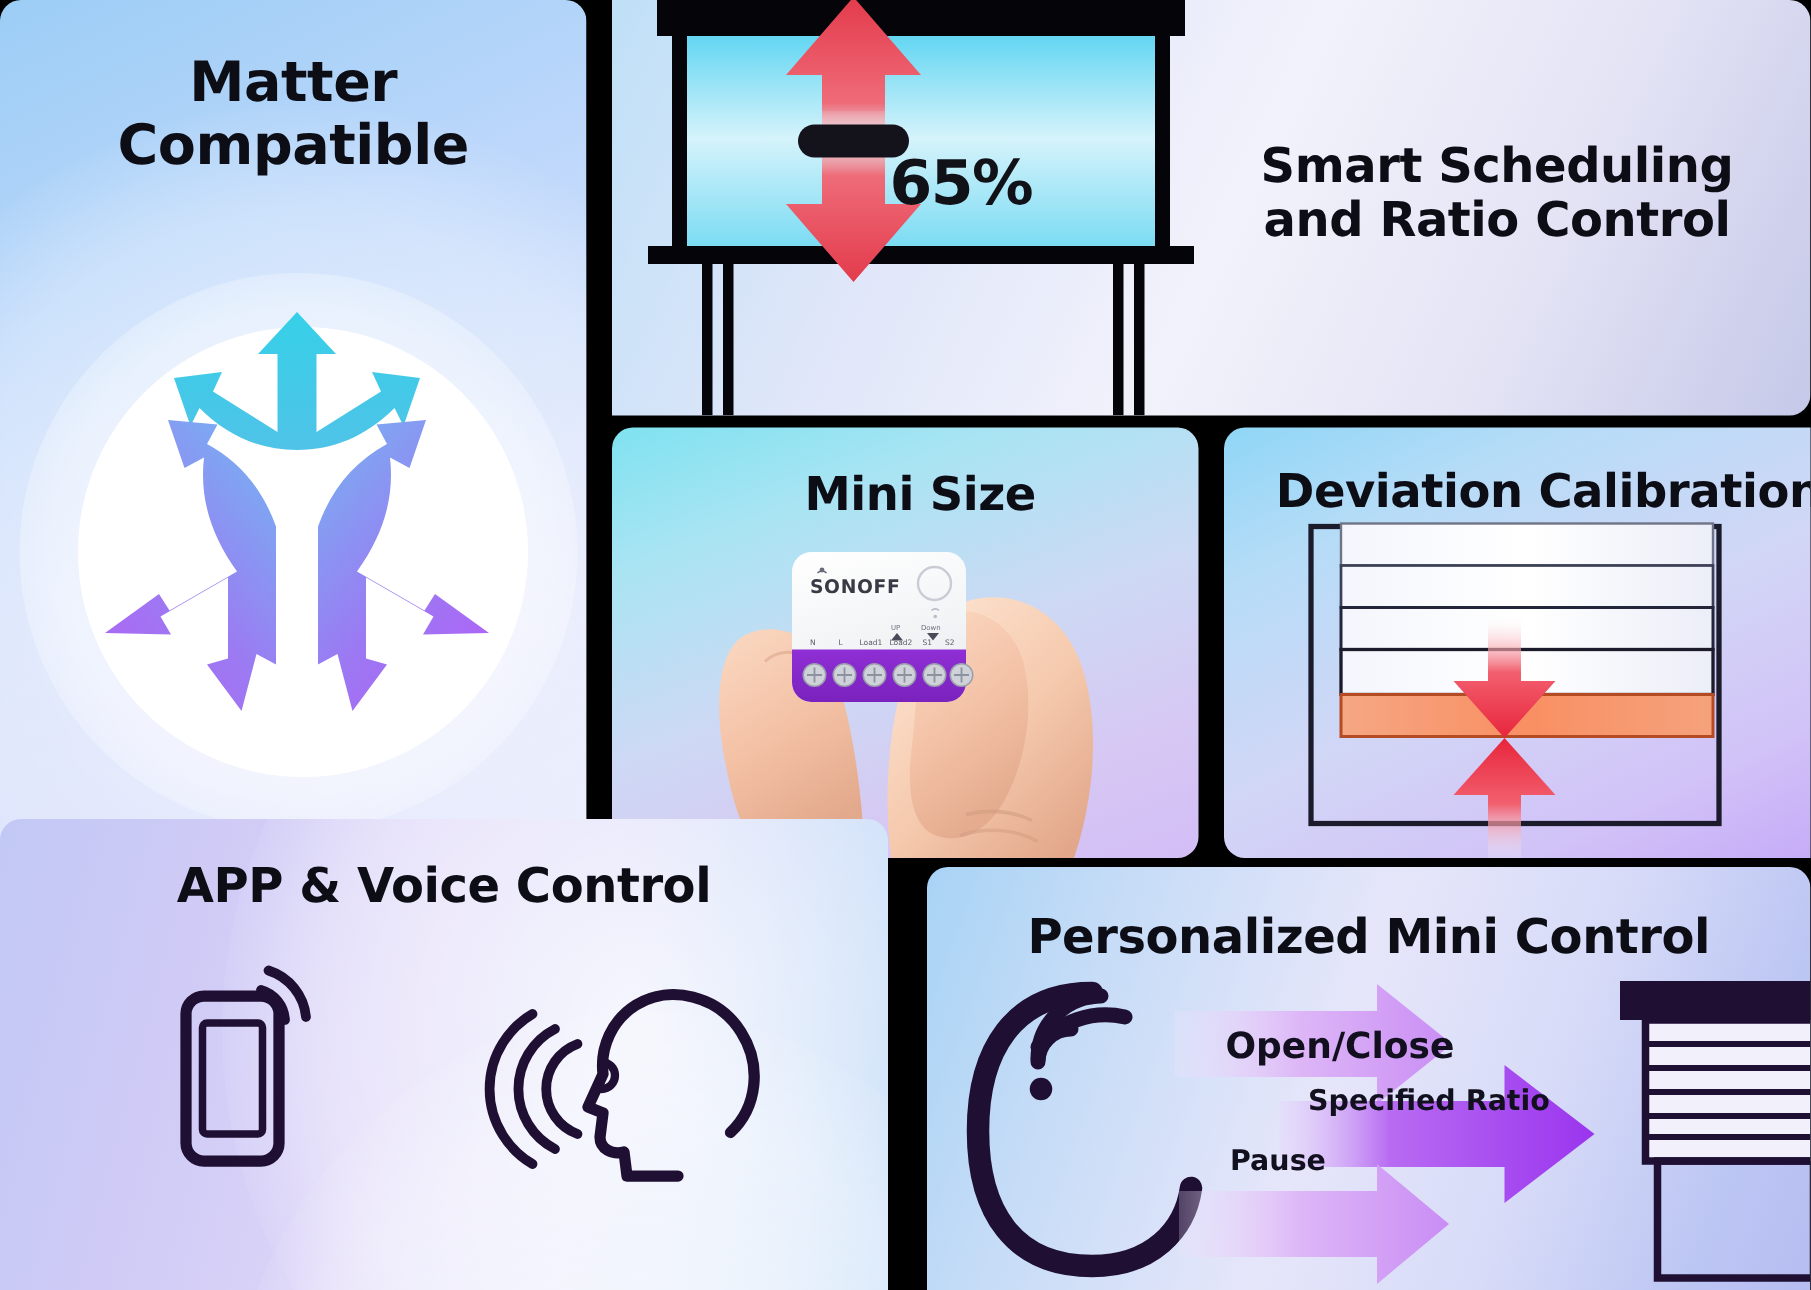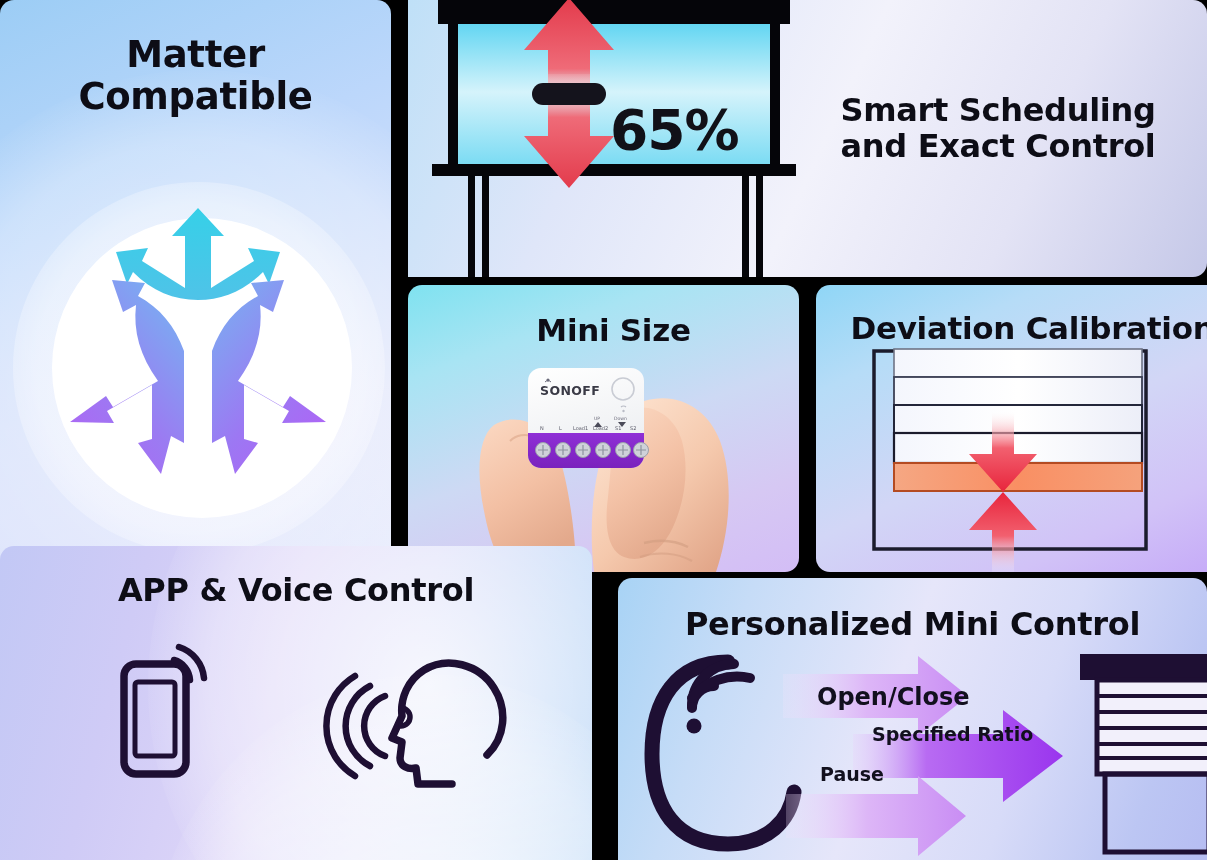--- a/index.html
+++ b/index.html
@@ -57,22 +57,22 @@
 
   
   #p-sched {
     left: 408px; top: 0px; width: 799px; height: 277px;
     border-radius: 0 14px 14px 0;
     background: linear-gradient(115deg, #bfe0f7 0%, #dfe6f9 26%, #f2f2fb 52%, #e3e3f5 76%, #c5c8e8 100%);
   }
   #blind-art { position: absolute; left: 16px; top: -8px; width: 390px; height: 285px; }
   #p-sched .ttl { left: 395px; right: 14px; top: 92px; font-size: 32px; }
   #pct-label {
-    position: absolute; left: 202px; top: 98px;
-    font-size: 55px; font-weight: bold; color: #111118;
+    position: absolute; left: 185px; top: 98px;
+    font-size: 41px; font-weight: bold; color: #111118;
     letter-spacing: -1px;
   }
 
   
   #p-mini {
     left: 408px; top: 285px; width: 391px; height: 287px;
     background: linear-gradient(160deg, #7fe2f0 0%, #a8e4f3 22%, #cdd9f4 52%, #d6c8f3 78%, #d3bdf6 100%);
   }
   #p-mini .ttl { top: 28px; font-size: 31px; margin-left: 20px; }
   #hand-art { position: absolute; left: 0; top: 0; width: 391px; height: 287px; }
@@ -204,21 +204,21 @@
 
       <path d="M145 6 L190 58 L166 58 L166 120 L124 120 L124 58 L100 58 Z" fill="url(#arUp)"></path>
 
       <path d="M145 196 L190 144 L166 144 L166 82 L124 82 L124 144 L100 144 Z" fill="url(#arDn)"></path>
 
       <rect x="108" y="91" width="74" height="22" rx="11" fill="#14131c"></rect>
     </svg>
 
     <div id="pct-label">65%</div>
     <div class="ttl">Smart Scheduling
-and Exact Control</div>
+and Ratio Control</div>
   </div>
 
   <div class="panel" id="p-mini">
     <svg id="hand-art" viewBox="0 0 391 287">
       <defs>
         <linearGradient id="skin1" x1="0" y1="0" x2="0.4" y2="1">
           <stop offset="0%" stop-color="#fbd9c3"></stop>
           <stop offset="55%" stop-color="#f3c0a4"></stop>
           <stop offset="100%" stop-color="#e3a98c"></stop>
         </linearGradient>

